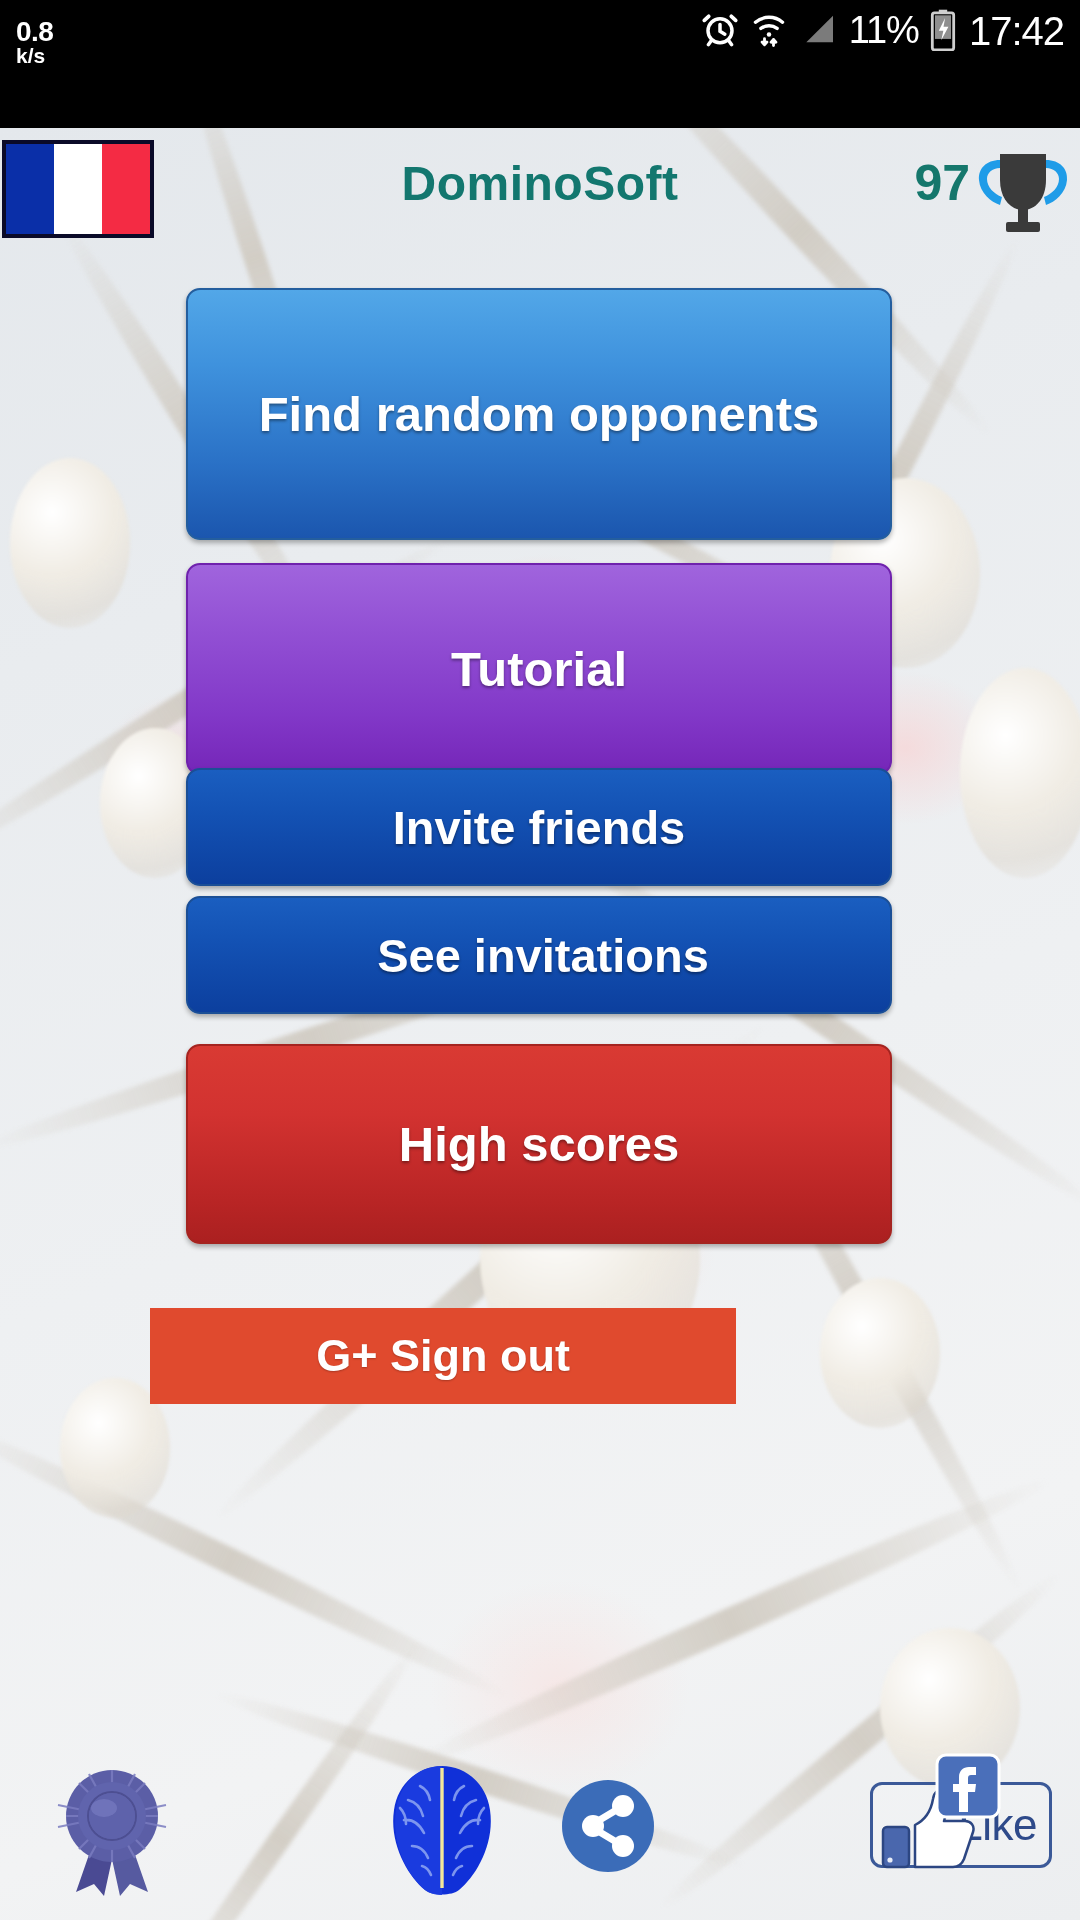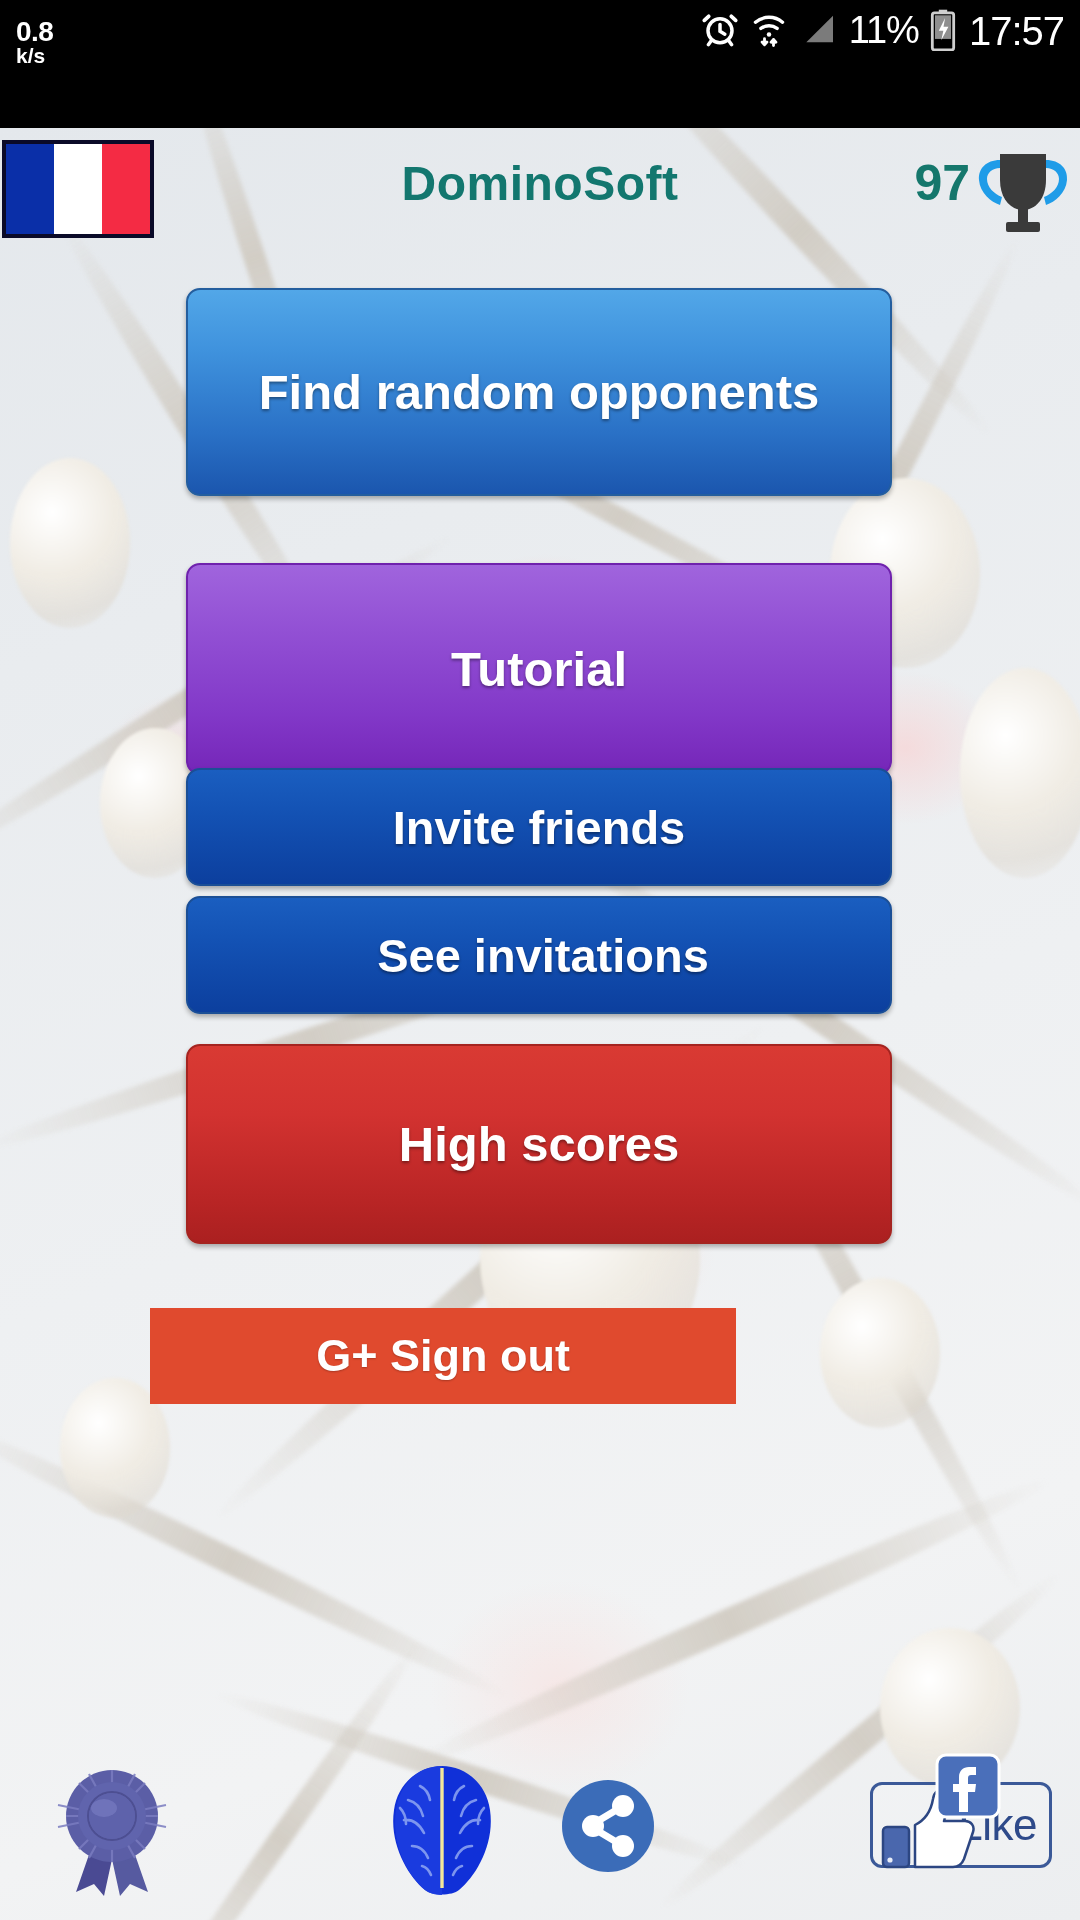--- a/index.html
+++ b/index.html
@@ -78,21 +78,21 @@
   
   .btn{
     position:absolute; left:186px; width:706px;
     display:flex; align-items:center; justify-content:center;
     color:#fff; font-weight:bold; text-align:center;
     text-shadow:0 2px 3px rgba(0,0,0,.38);
     border-radius:14px;
     box-shadow:0 3px 5px rgba(0,0,0,.3);
   }
   #btn-find{
-    top:160px; height:208px; font-size:49px;
+    top:160px; height:252px; font-size:49px;
     background:linear-gradient(to bottom,#52a7e8 0%,#3f92dd 30%,#2a71c6 70%,#1b56ae 100%);
     border:2px solid #245e9e;
   }
   #btn-tutorial{
     top:435px; height:212px; font-size:49px;
     background:linear-gradient(to bottom,#a064dd 0%,#9250d4 32%,#8238c8 72%,#7526b8 100%);
     border:2px solid #6f22ad;
   }
   #btn-invite{
     top:640px; height:118px; font-size:47px;
@@ -156,21 +156,21 @@
       <svg class="si" width="40" height="40" viewBox="0 0 24 24">
         <path d="M21 4 21 20 5 20Z" fill="#7b7b7b"></path>
       </svg>
       <span class="batt-pct">11%</span>
       <svg class="si" width="26" height="42" viewBox="0 0 14 24">
         <rect x="4.6" y="0.4" width="4.8" height="2" fill="#cfcfcf"></rect>
         <rect x="0.9" y="2.2" width="12.2" height="21.2" rx="1.2" fill="none" stroke="#cfcfcf" stroke-width="1.6"></rect>
         <rect x="2.4" y="3.6" width="9.2" height="13.5" fill="#8f8f8f"></rect>
         <path d="M8.2 5.2 4.6 12.4h2.6l-1.2 5.4 4.1-7.6H7.3Z" fill="#fff"></path>
       </svg>
-      <span class="clock">17:57</span>
+      <span class="clock">17:42</span>
     </div>
   </div>
 
 
   <div class="content">
 
     <div>
       <div class="fil" style="left:-60px;  top:300px;  width:520px; height:26px; transform:rotate(58deg);"></div>
       <div class="fil" style="left:40px;   top:120px;  width:430px; height:22px; transform:rotate(72deg);"></div>
       <div class="fil" style="left:-120px; top:560px;  width:620px; height:24px; transform:rotate(-32deg);"></div>

